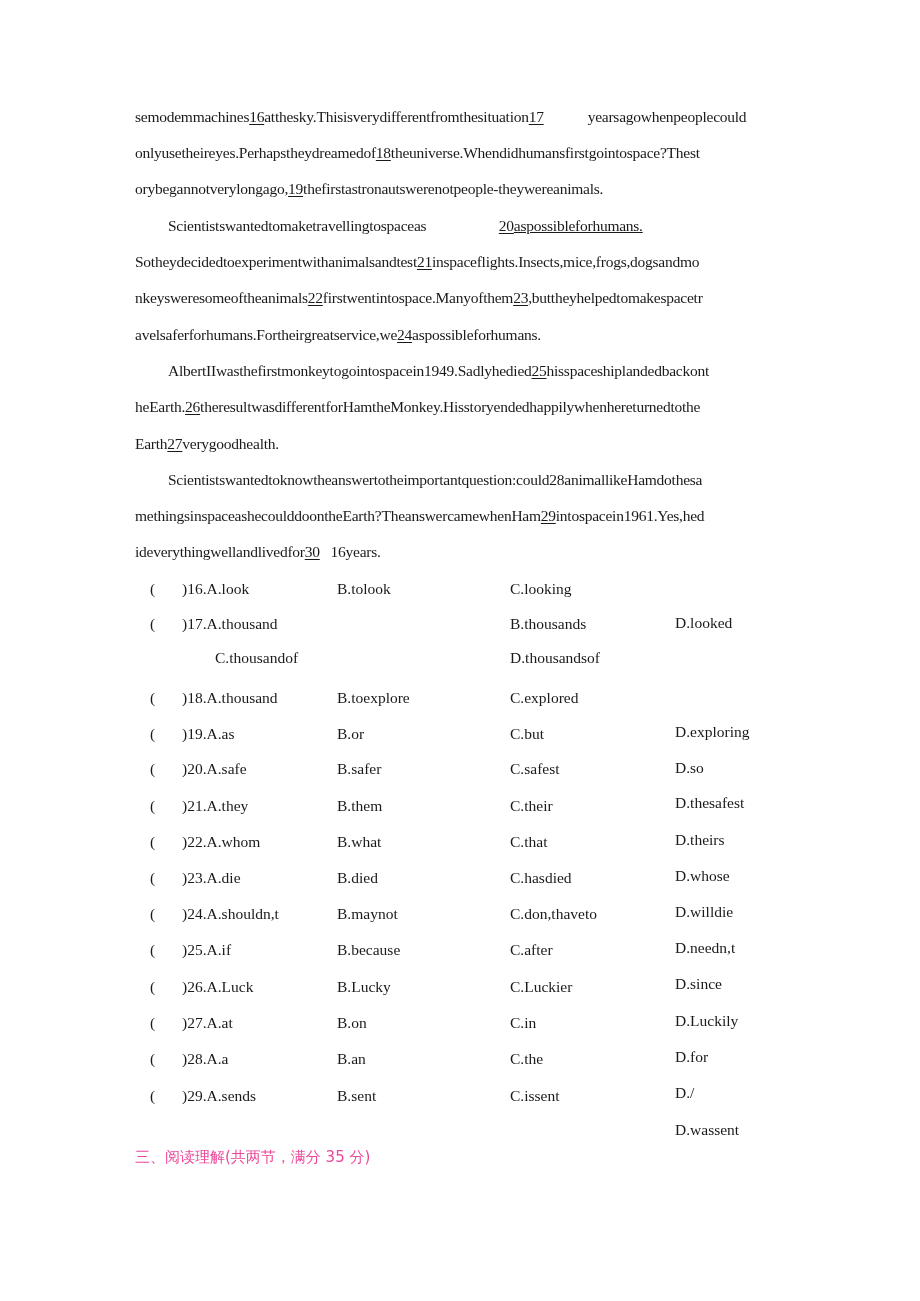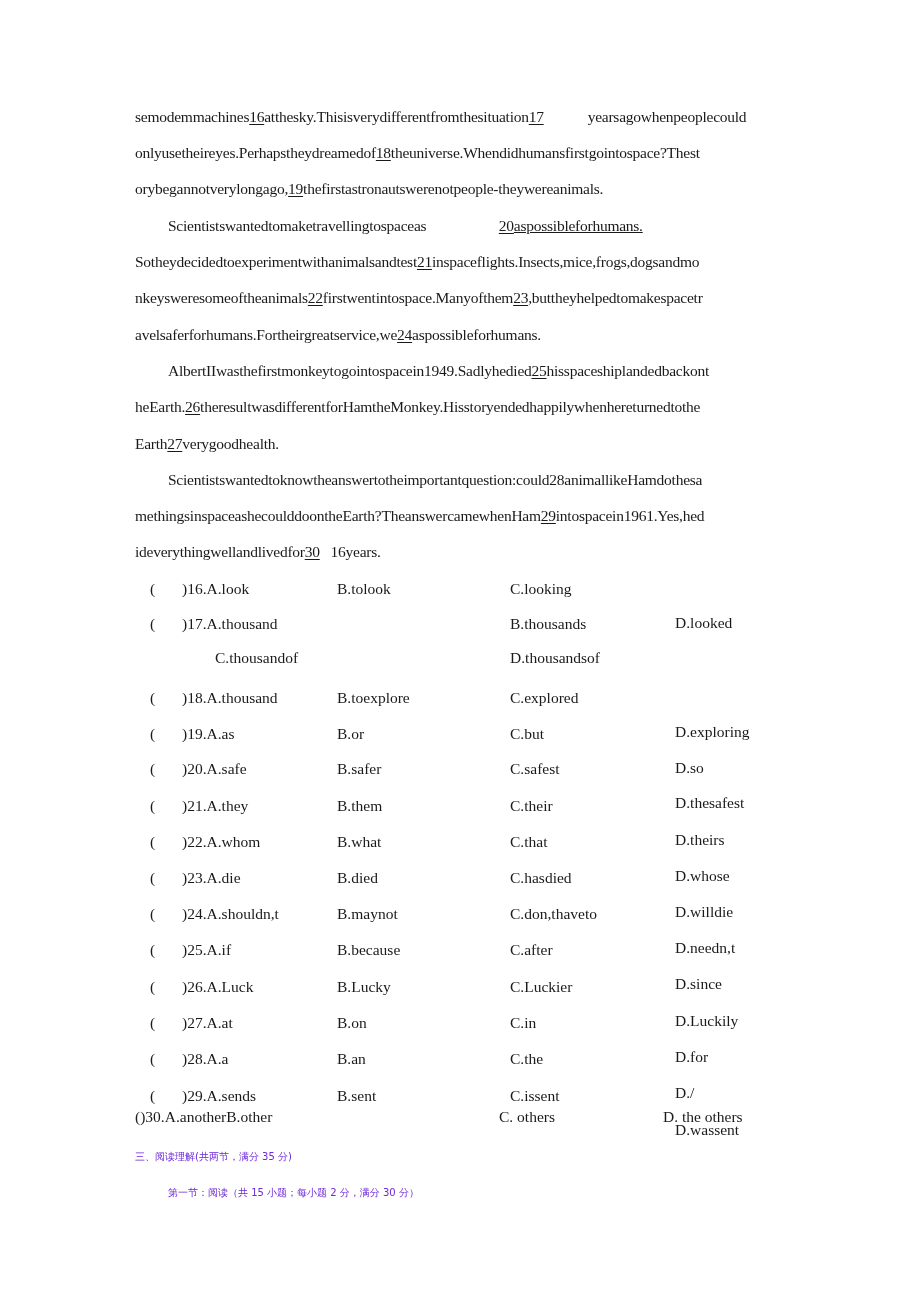--- a/index.html
+++ b/index.html
@@ -14,21 +14,21 @@
   .paren-open { left:150px; }
   .qnum-a { left:182px; }
   .col-b { left:337px; }
   .col-c { left:510px; }
   .col-d { left:675px;margin-top:34px; }
   .cont-c { left:215px; }
   .row30 { font-size:15.5px; }
   .r30-a { left:135px; }
   .r30-c { left:499px; }
   .r30-d { left:663px; }
-  .cn { position:absolute; font-family:"DejaVu Sans", "Liberation Sans", sans-serif; font-size:10px; line-height:20px; white-space:nowrap; color:#6d28d9; }
+  .cn { position:absolute; font-family:"DejaVu Sans", "Liberation Sans", sans-serif; font-size:15px; line-height:20px; white-space:nowrap; color:#ec4899; }
 </style>
 </head>
 <body>
 
 <div class="page">
 
   <div id="passage">
       <div class="line" style="top: 107px;"><span style="white-space: pre;">semodemmachines</span><span class="blank">16</span><span style="white-space: pre;">atthesky.Thisisverydifferentfromthesituation</span><span class="blank">17</span><span style="white-space: pre; margin-left: 44px;">yearsagowhenpeoplecould</span></div>
       <div class="line" style="top: 143px;"><span style="white-space: pre;">onlyusetheireyes.Perhapstheydreamedof</span><span class="blank">18</span><span style="white-space: pre;">theuniverse.Whendidhumansfirstgointospace?Thest</span></div>
       <div class="line" style="top: 179px;"><span style="white-space: pre;">orybegannotverylongago,</span><span class="blank">19</span><span style="white-space: pre;">thefirstastronautswerenotpeople-theywereanimals.</span></div>
@@ -145,21 +145,15 @@
       </div>
       <div class="opt-row" style="top: 1086px;">
         <span class="paren-open">(</span>
         <span class="qnum-a"><span style="position:static">)</span><span style="position:static">29</span><span style="position:static">.</span><span style="position:static">A.sends</span></span>
         <span class="col-b">B.sent</span>
         <span class="col-c">C.issent</span>
         <span class="col-d">D.wassent</span>
       </div>
     </div>
 
-  <div class="opt-row row30" style="top:1107px">
-    <span class="r30-a">()30.A.anotherB.other</span>
-    <span class="r30-c">C. others</span>
-    <span class="r30-d">D. the others</span>
-  </div>
 
   <div class="cn" style="left:135px; top:1147px;">三、阅读理解(共两节，满分 35 分)</div>
-  <div class="cn" style="left:168px; top:1183px;">第一节：阅读（共 15 小题；每小题 2 分，满分 30 分）</div>
 </div>
 
 </body></html>

